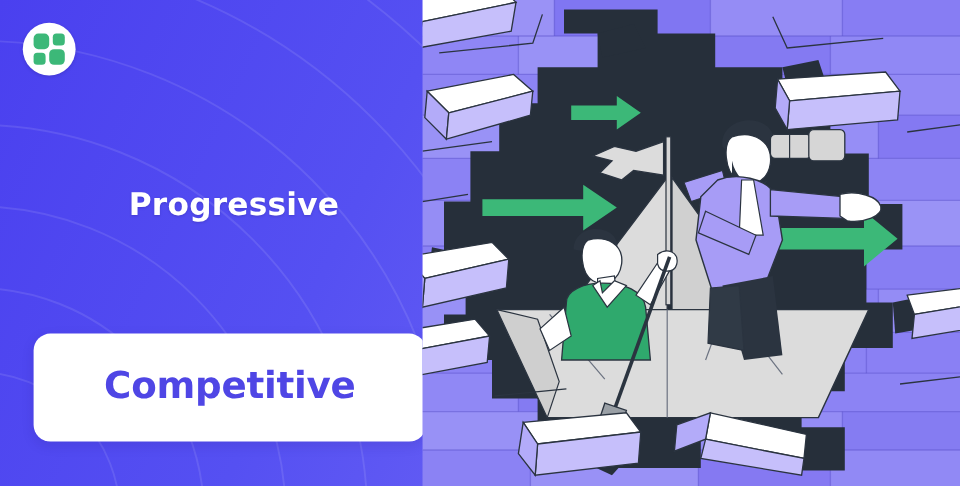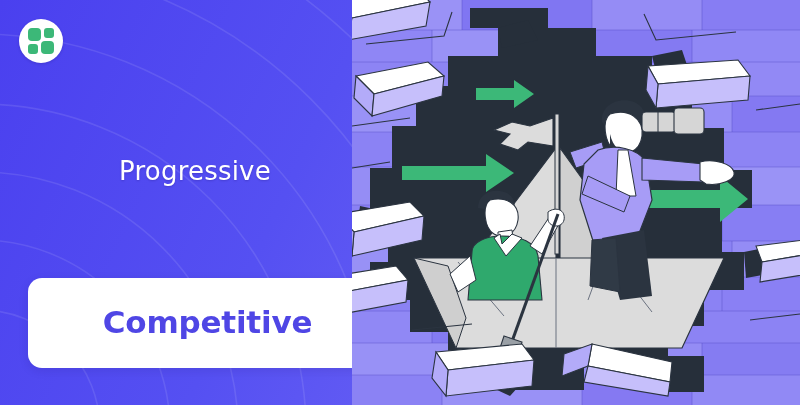--- a/index.html
+++ b/index.html
@@ -33,33 +33,33 @@
   .lg.tl{left:0;top:0;width:13px;height:13px;border-radius:4px;}
   .lg.tr{right:0;top:0;width:10px;height:10px;border-radius:3px;}
   .lg.bl{left:0;bottom:0;width:10px;height:10px;border-radius:3px;}
   .lg.br{right:0;bottom:0;width:13px;height:13px;border-radius:4px;}
 
   
   .eyebrow{
     position:absolute;left:0;top:156px;width:390px;
     text-align:center;
     color:#ffffff;
-    font-size:26px;font-weight:normal;
+    font-size:26px;font-weight:bold;
     letter-spacing:.2px;
     text-shadow:0 1px 2px rgba(30,20,110,.25);
   }
 
   
   .title-card{
     position:absolute;left:28px;top:278px;
     width:327px;height:90px;
     background:#ffffff;
     border-radius:14px;
     box-shadow:0 3px 10px rgba(35,20,120,.14);
-    display:flex;align-items:center;justify-content:center;padding-left:16px;
+    display:flex;align-items:center;justify-content:center;
   }
   .title-card .title{
     color:#4f46e5;
     font-size:31px;font-weight:bold;
     line-height:1.08;
     text-align:center;
     letter-spacing:-.2px;
   }
   .title .ln{display:block;}
 

